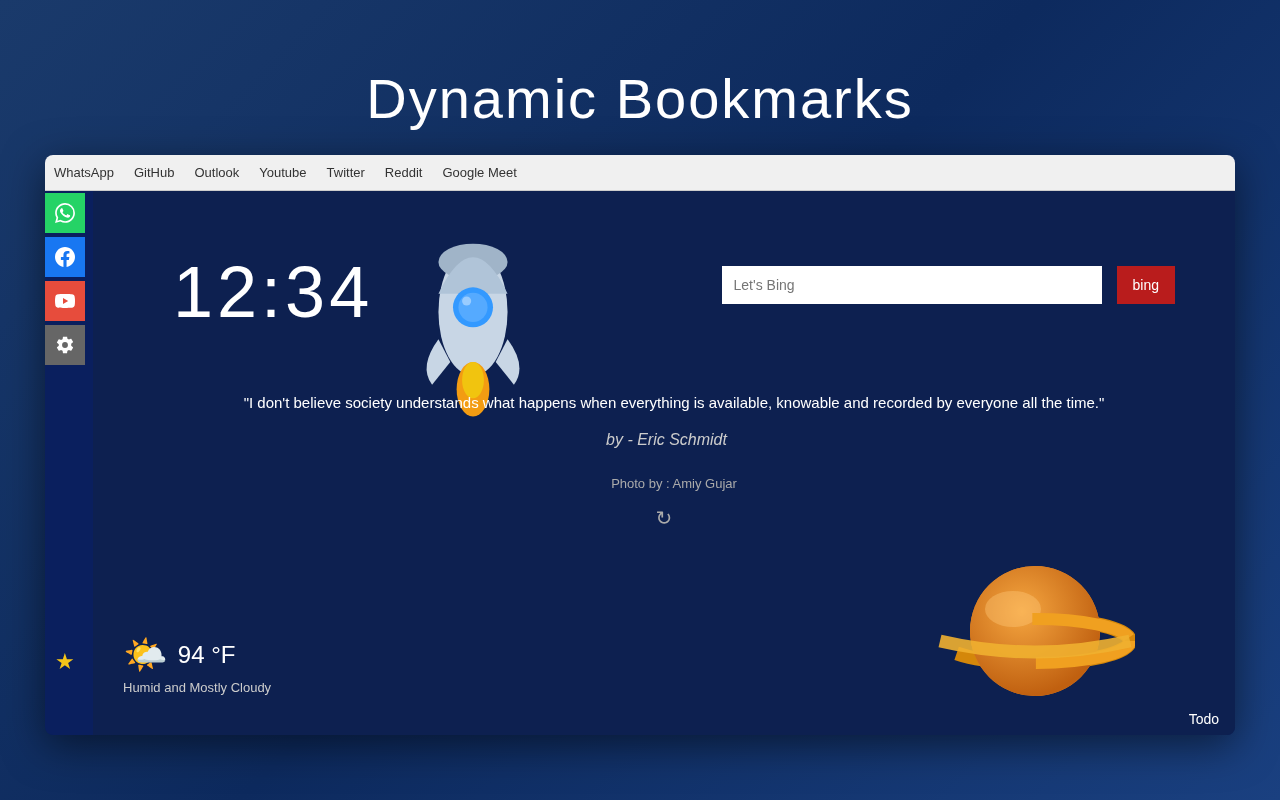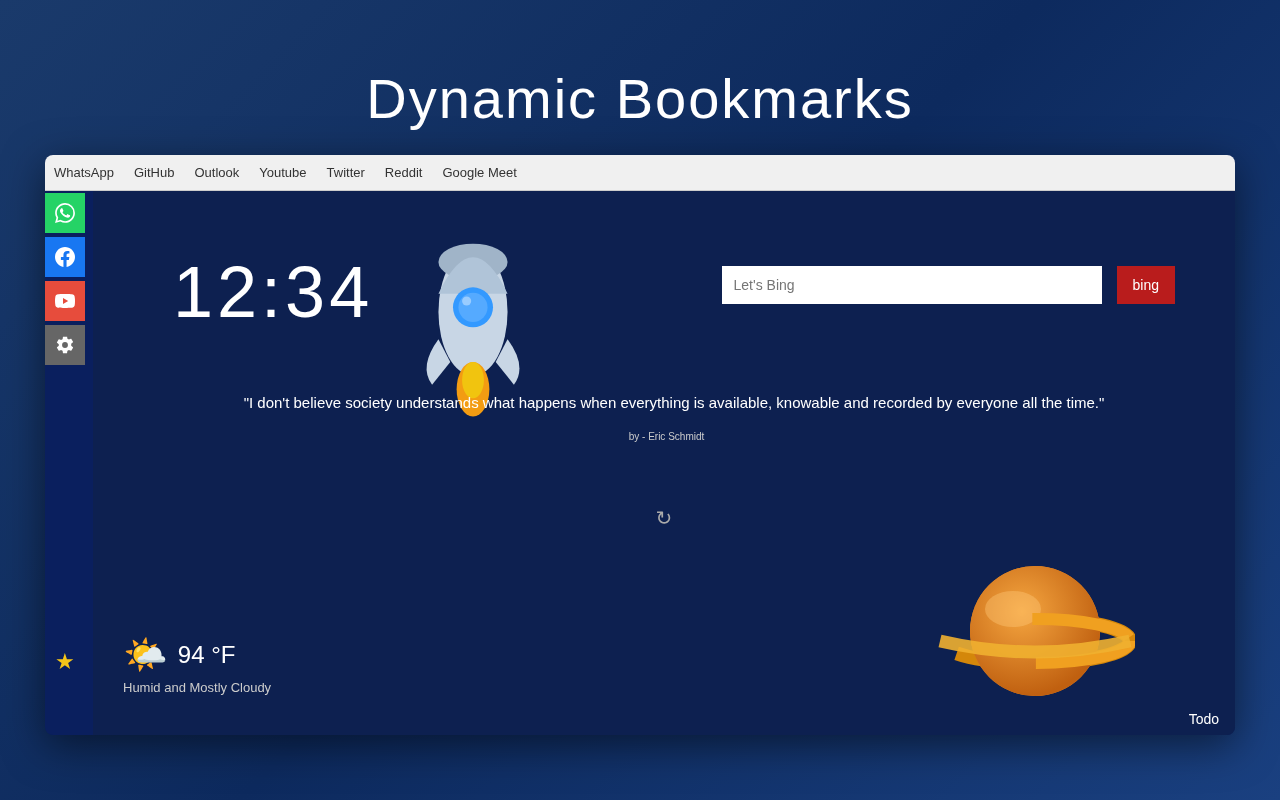--- a/index.html
+++ b/index.html
@@ -167,21 +167,22 @@
       line-height: 1.6;
     }
 
     .quote-author {
       position: absolute;
       top: 240px;
       left: 50px;
       right: 45px;
       text-align: center;
       color: #ccc;
-      font-size: 10px;
+      font-style: italic;
+      font-size: 16px;
     }
 
     .photo-credit {
       position: absolute;
       top: 285px;
       left: 50px;
       right: 30px;
       text-align: center;
       color: #aaa;
       font-size: 13px;
@@ -341,20 +342,21 @@
 
         <path d="M128 130 Q150 160 135 180 L115 155 Z" fill="#c8d6e5"></path>
 
         <ellipse cx="90" cy="185" rx="18" ry="30" fill="#f39c12"></ellipse>
         <ellipse cx="90" cy="175" rx="12" ry="20" fill="#f1c40f"></ellipse>
       </svg>
     </div>
 
     <div class="quote-text">"I don't believe society understands what happens when everything is available, knowable and recorded by everyone all the time."</div>
     <div class="quote-author">by - Eric Schmidt</div>
+    <div class="photo-credit">Photo by : Amiy Gujar</div>
 
     <div class="refresh-icon">↻</div>
 
     <div class="weather-widget">
       <div class="weather-main">
         <span class="weather-icon">🌤️</span>
         <span class="weather-temp">
           <span>94</span>
           <span>°F</span>
         </span>

